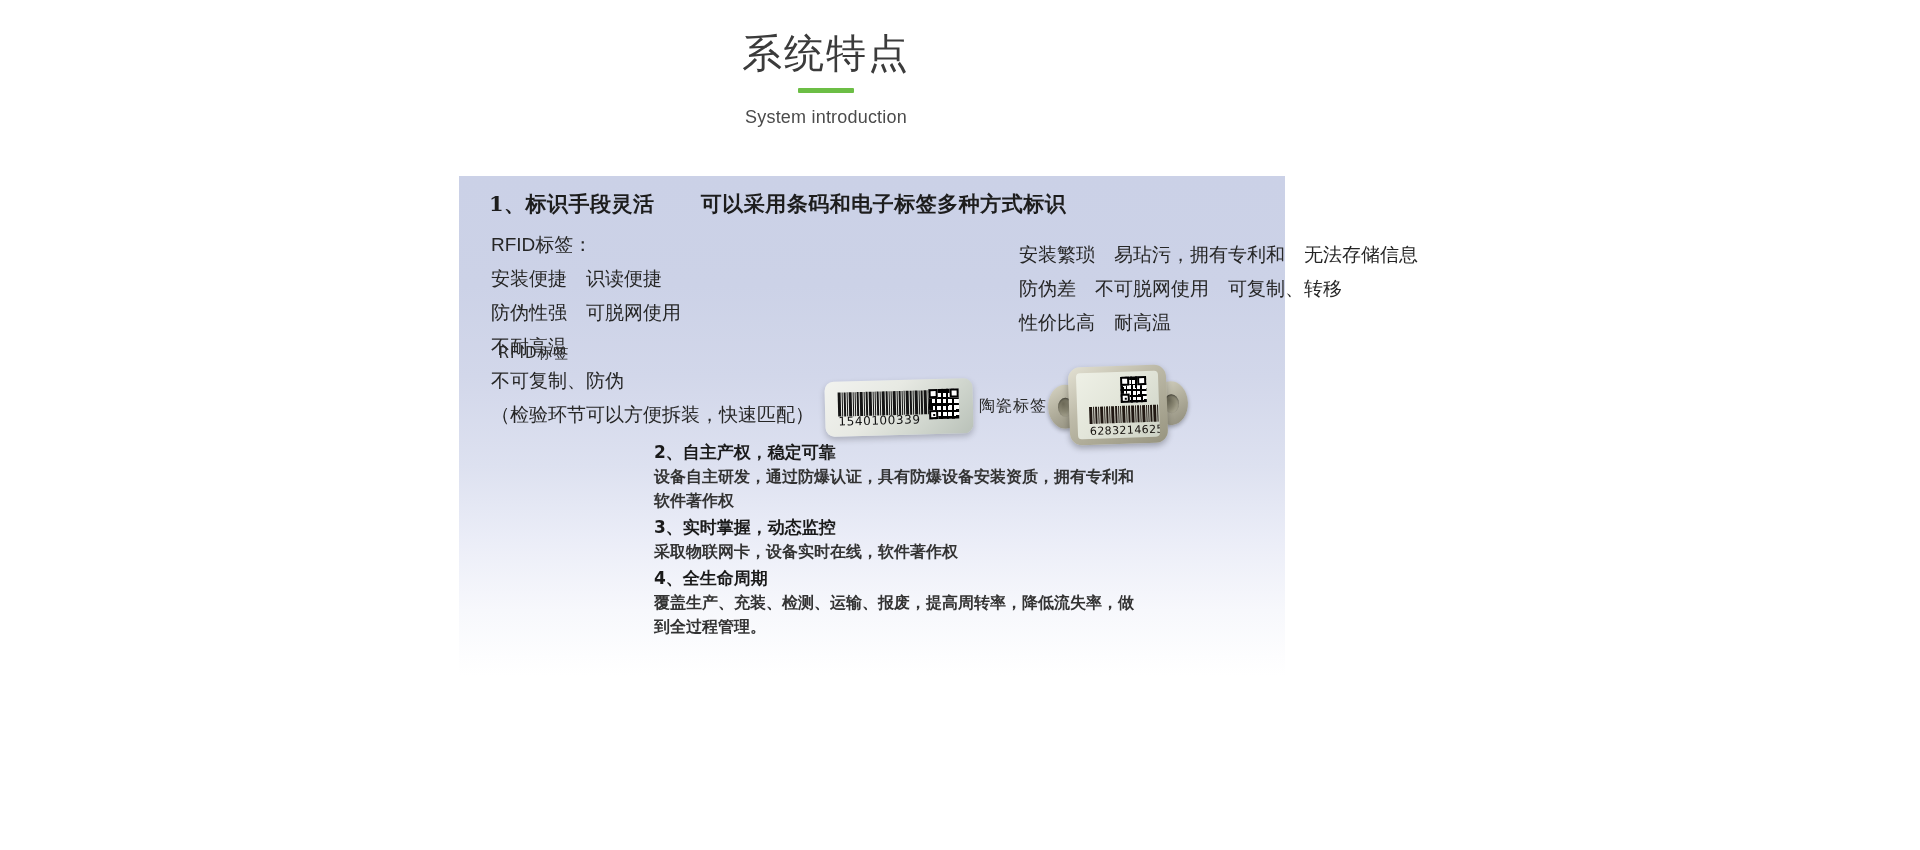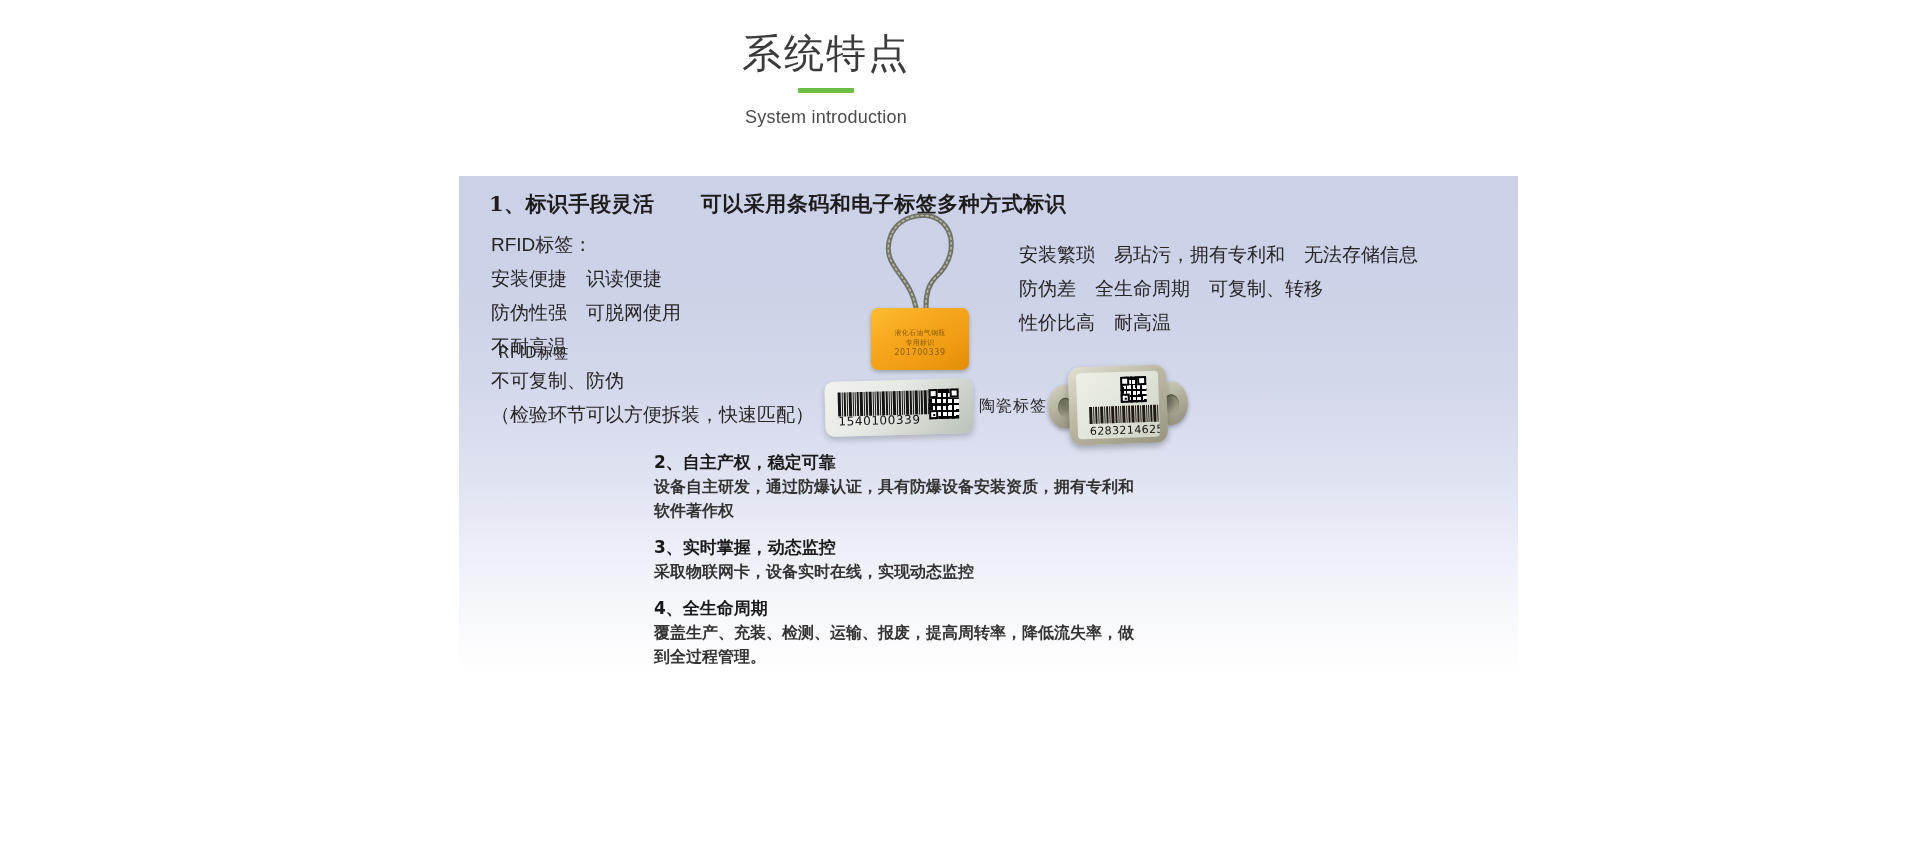--- a/index.html
+++ b/index.html
@@ -45,21 +45,21 @@
     color: #4b4b4b;
     font-weight: 400;
     letter-spacing: 0.2px;
   }
 
   
   .panel {
     position: absolute;
     left: 459px;
     top: 176px;
-    width: 1059px;
+    width: 826px;
     height: 500px;
     background: linear-gradient(to bottom,
                 #cbd1e7 0%,
                 #ccd2e7 22%,
                 #d2d7ea 40%,
                 #dde1f0 58%,
                 #eceef8 74%,
                 #f7f8fc 87%,
                 #fdfdfe 96%,
                 #ffffff 100%);
@@ -292,21 +292,21 @@
     position: absolute;
     left: 195px;
     top: 262px;
     width: 560px;
   }
   .feat-title {
     font-size: 17px;
     font-weight: bold;
     color: #1a1a1a;
     line-height: 25px;
-    margin-top: 12px;
+    margin-top: 2px;
     font-family: "DejaVu Sans", "Liberation Sans", sans-serif;
   }
   .feat-body {
     font-size: 16px;
     color: #333333;
     line-height: 24px;
     font-family: "DejaVu Sans", "Liberation Sans", sans-serif;
     font-weight: bold;
   }
   .feat-block { margin-bottom: 2px; }
@@ -330,35 +330,24 @@
     <div class="txt-line heading-line">RFID标签：</div>
     <div class="txt-line">安装便捷　识读便捷</div>
     <div class="txt-line">防伪性强　可脱网使用</div>
     <div class="txt-line">不耐高温</div>
     <div class="txt-line">不可复制、防伪</div>
     <div class="txt-line">（检验环节可以方便拆装，快速匹配）</div>
   </div>
 
   <div class="col-right">
     <div class="txt-line">安装繁琐　易玷污，拥有专利和　无法存储信息</div>
-    <div class="txt-line">防伪差　全生命周期　可复制、转移</div>
+    <div class="txt-line">防伪差　不可脱网使用　可复制、转移</div>
     <div class="txt-line">性价比高　耐高温</div>
   </div>
 
-  <div class="rfid-wrap">
-    <svg class="rfid-loop" viewBox="0 0 90 112">
-      <path d="M38 112 C 38 70, 4 62, 10 34 C 15 8, 45 2, 60 12 C 76 23, 78 50, 56 70 C 46 80, 46 96, 48 112" fill="none" stroke="#6f7466" stroke-width="5" stroke-linecap="round"></path>
-      <path d="M38 112 C 38 70, 4 62, 10 34 C 15 8, 45 2, 60 12 C 76 23, 78 50, 56 70 C 46 80, 46 96, 48 112" fill="none" stroke="#b4b8a8" stroke-width="1.6" stroke-linecap="round" stroke-dasharray="2 3"></path>
-    </svg>
-    <div class="rfid-body">
-      <div class="engrave e1">液化石油气钢瓶</div>
-      <div class="engrave e2">专用标识</div>
-      <div class="engrave e3">201700339</div>
-    </div>
-  </div>
   <div class="rfid-caption">RFID标签</div>
 
   <div class="ceramic1">
     <div class="bc-row">
       <div class="barcode">
         <i class="x"></i>
           <i></i>
           <i class="w"></i>
           <i></i>
           <i class="x"></i>
@@ -454,21 +443,21 @@
   <div class="features">
 
     <div class="feat-block">
       <div class="feat-title">2、自主产权，稳定可靠</div>
       <div class="feat-body">设备自主研发，通过防爆认证，具有防爆设备安装资质，拥有专利和</div>
       <div class="feat-body">软件著作权</div>
     </div>
 
     <div class="feat-block">
       <div class="feat-title">3、实时掌握，动态监控</div>
-      <div class="feat-body">采取物联网卡，设备实时在线，实现动态监控</div>
+      <div class="feat-body">采取物联网卡，设备实时在线，软件著作权</div>
     </div>
 
     <div class="feat-block">
       <div class="feat-title">4、全生命周期</div>
       <div class="feat-body">覆盖生产、充装、检测、运输、报废，提高周转率，降低流失率，做</div>
       <div class="feat-body">到全过程管理。</div>
     </div>
 
   </div>
 

